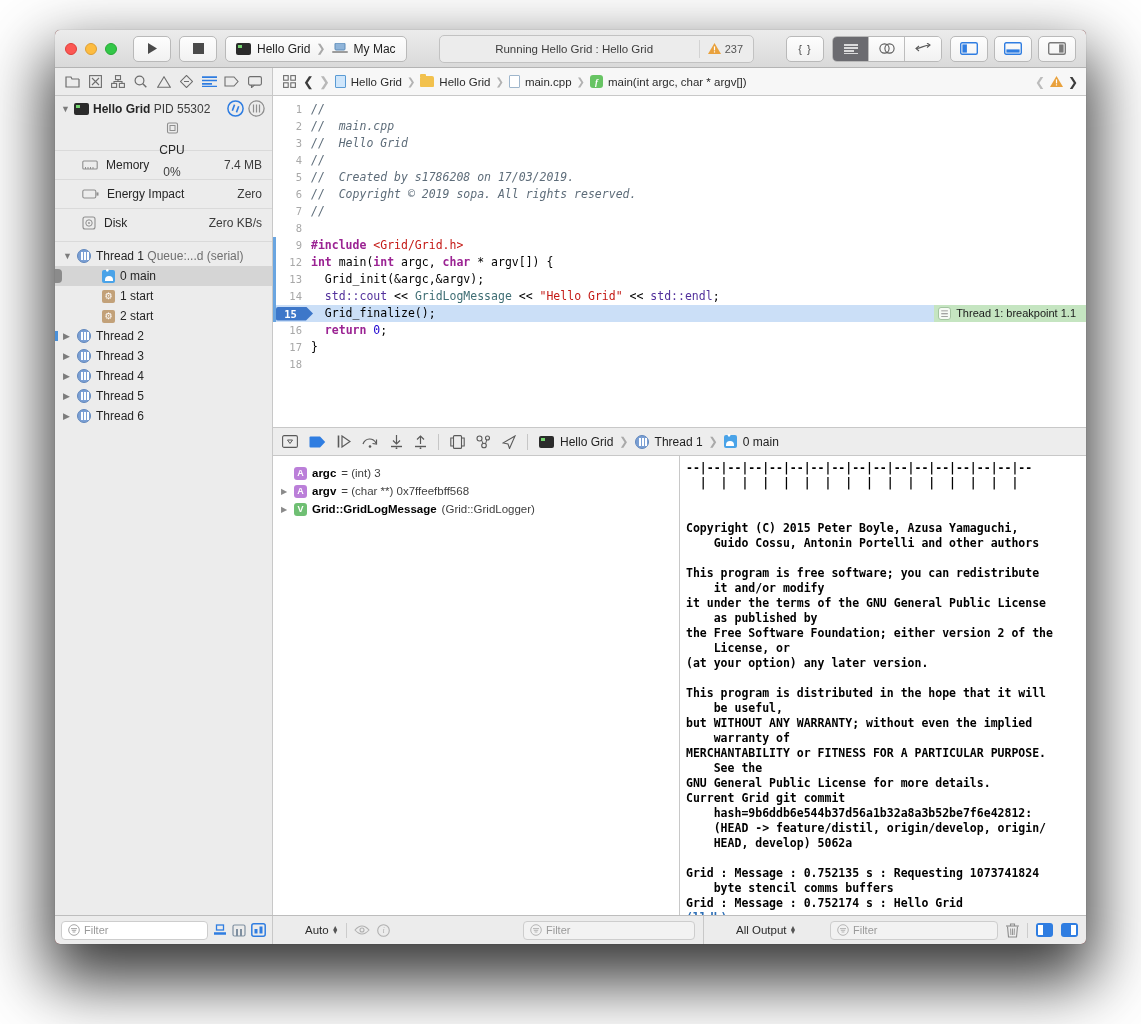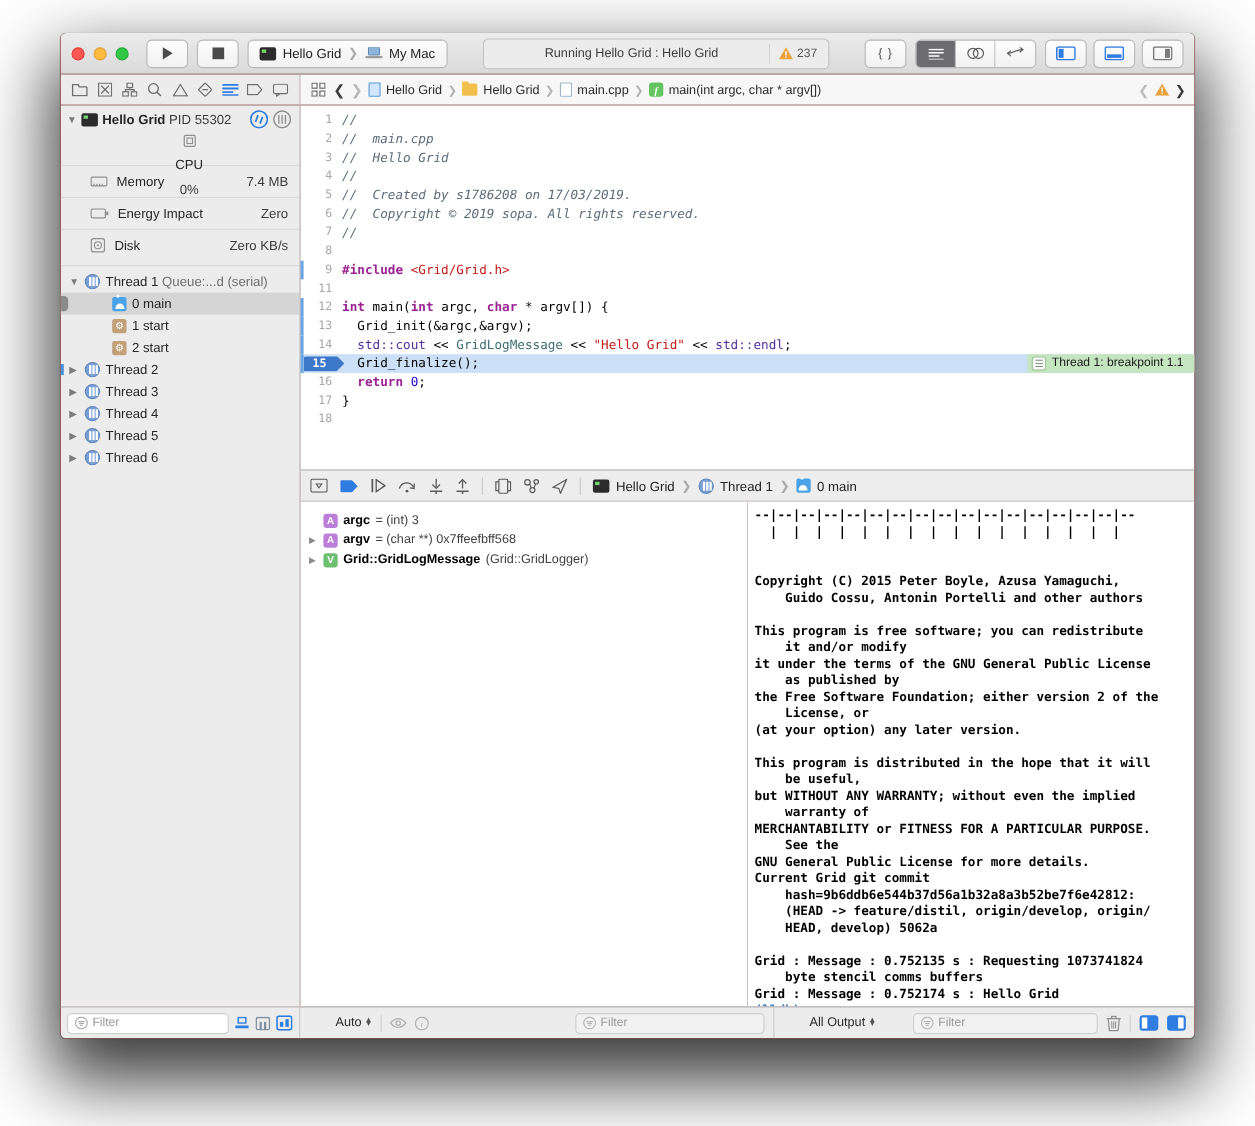--- a/index.html
+++ b/index.html
@@ -466,21 +466,20 @@
       <div class="editor" id="editor">
           <div class="cl"><span class="cbar"></span><span class="gut">1</span><span class="code"><span class="t-cm">//</span></span></div>
           <div class="cl"><span class="cbar"></span><span class="gut">2</span><span class="code"><span class="t-cm">//  main.cpp</span></span></div>
           <div class="cl"><span class="cbar"></span><span class="gut">3</span><span class="code"><span class="t-cm">//  Hello Grid</span></span></div>
           <div class="cl"><span class="cbar"></span><span class="gut">4</span><span class="code"><span class="t-cm">//</span></span></div>
           <div class="cl"><span class="cbar"></span><span class="gut">5</span><span class="code"><span class="t-cm">//  Created by s1786208 on 17/03/2019.</span></span></div>
           <div class="cl"><span class="cbar"></span><span class="gut">6</span><span class="code"><span class="t-cm">//  Copyright © 2019 sopa. All rights reserved.</span></span></div>
           <div class="cl"><span class="cbar"></span><span class="gut">7</span><span class="code"><span class="t-cm">//</span></span></div>
           <div class="cl"><span class="cbar"></span><span class="gut">8</span><span class="code"></span></div>
           <div class="cl cb"><span class="cbar"></span><span class="gut">9</span><span class="code"><span class="t-kw">#include</span><span class="t-pl"> </span><span class="t-str">&lt;Grid/Grid.h&gt;</span></span></div>
-          <div class="cl"><span class="cbar"></span><span class="gut">11</span><span class="code"></span></div>
           <div class="cl cb"><span class="cbar"></span><span class="gut">12</span><span class="code"><span class="t-kw">int</span><span class="t-pl"> main(</span><span class="t-kw">int</span><span class="t-pl"> argc, </span><span class="t-kw">char</span><span class="t-pl"> * argv[]) {</span></span></div>
           <div class="cl cb"><span class="cbar"></span><span class="gut">13</span><span class="code"><span class="t-pl">  Grid_init(&amp;argc,&amp;argv);</span></span></div>
           <div class="cl cb"><span class="cbar"></span><span class="gut">14</span><span class="code"><span class="t-pl">  </span><span class="t-std">std::cout</span><span class="t-pl"> &lt;&lt; </span><span class="t-ns">GridLogMessage</span><span class="t-pl"> &lt;&lt; </span><span class="t-str">"Hello Grid"</span><span class="t-pl"> &lt;&lt; </span><span class="t-std">std::endl</span><span class="t-pl">;</span></span></div>
           <div class="cl cb hl"><span class="cbar"></span><span class="gut"></span><span class="code"><span class="t-pl">  Grid_finalize();</span></span><span class="bpbadge">15</span><span class="note"><span class="nicon">☰</span><span>Thread 1: breakpoint 1.1</span></span></div>
           <div class="cl"><span class="cbar"></span><span class="gut">16</span><span class="code"><span class="t-pl">  </span><span class="t-kw">return</span><span class="t-pl"> </span><span class="t-num">0</span><span class="t-pl">;</span></span></div>
           <div class="cl"><span class="cbar"></span><span class="gut">17</span><span class="code"><span class="t-pl">}</span></span></div>
           <div class="cl"><span class="cbar"></span><span class="gut">18</span><span class="code"></span></div>
         </div>
 
       <div class="debugbar">

